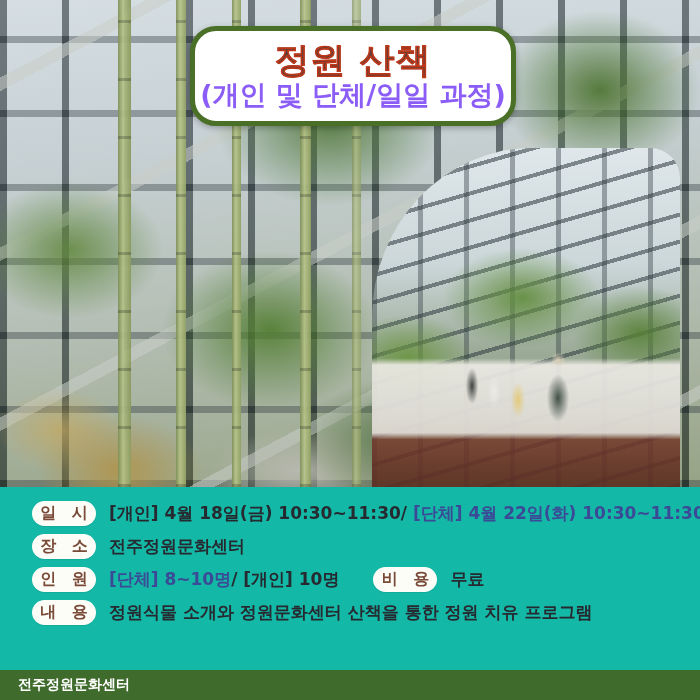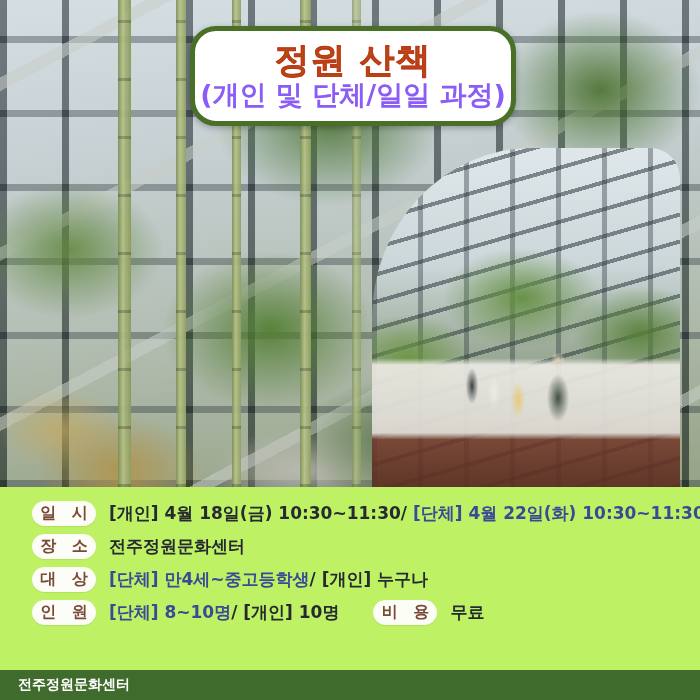--- a/index.html
+++ b/index.html
@@ -129,41 +129,41 @@
     flex-direction: column;
     align-items: center;
     justify-content: center;
     gap: 2px;
     box-shadow: 0 2px 6px rgba(0,0,0,.28);
   }
   .title-main {
     font-size: 35px;
     font-weight: 700;
     letter-spacing: 1px;
-    color: #a16207;
+    color: #404040;
     -webkit-text-stroke: 0.6px #c0381a;
     line-height: 1.05;
     white-space: nowrap;
   }
   .title-sub {
     font-size: 27px;
     font-weight: 700;
     color: #8b5cf6;
     line-height: 1.05;
     white-space: nowrap;
   }
 
   
   .info-panel {
     position: absolute;
     left: 0;
     top: 487px;
     width: 700px;
     height: 183px;
-    background: #bef264;
+    background: #14b8a6;
     padding: 10px 0 16px 0;
     box-sizing: border-box;
   }
   .info-row {
     display: flex;
     align-items: center;
     height: 33px;
     padding-left: 32px;
     white-space: nowrap;
   }
@@ -249,36 +249,36 @@
       </span>
     </div>
 
     <div class="info-row">
       <span class="pill">장 소</span>
       <span class="info-text">
         <span class="seg-dark">전주정원문화센터</span>
       </span>
     </div>
 
-    <div class="info-row">
-      <span class="pill">대 상</span>
-      <span class="info-text">
-        <span class="seg-blue">[단체] 만4세~중고등학생</span><span class="seg-dark">/ [개인] 누구나</span>
-      </span>
-    </div>
 
     <div class="info-row">
       <span class="pill">인 원</span>
       <span class="info-text">
         <span class="seg-blue">[단체] 8~10명</span><span class="seg-dark">/ [개인] 10명</span>
       </span>
       <span class="pill inline">비 용</span>
       <span class="info-text">무료</span>
     </div>
 
+    <div class="info-row">
+      <span class="pill">내 용</span>
+      <span class="info-text">
+        <span class="seg-dark">정원식물 소개와 정원문화센터 산책을 통한 정원 치유 프로그램</span>
+      </span>
+    </div>
 
   </div>
 
   <div class="footer">
     <span class="footer-left">전주정원문화센터</span>
   </div>
 
 </div>
 
 </body></html>

